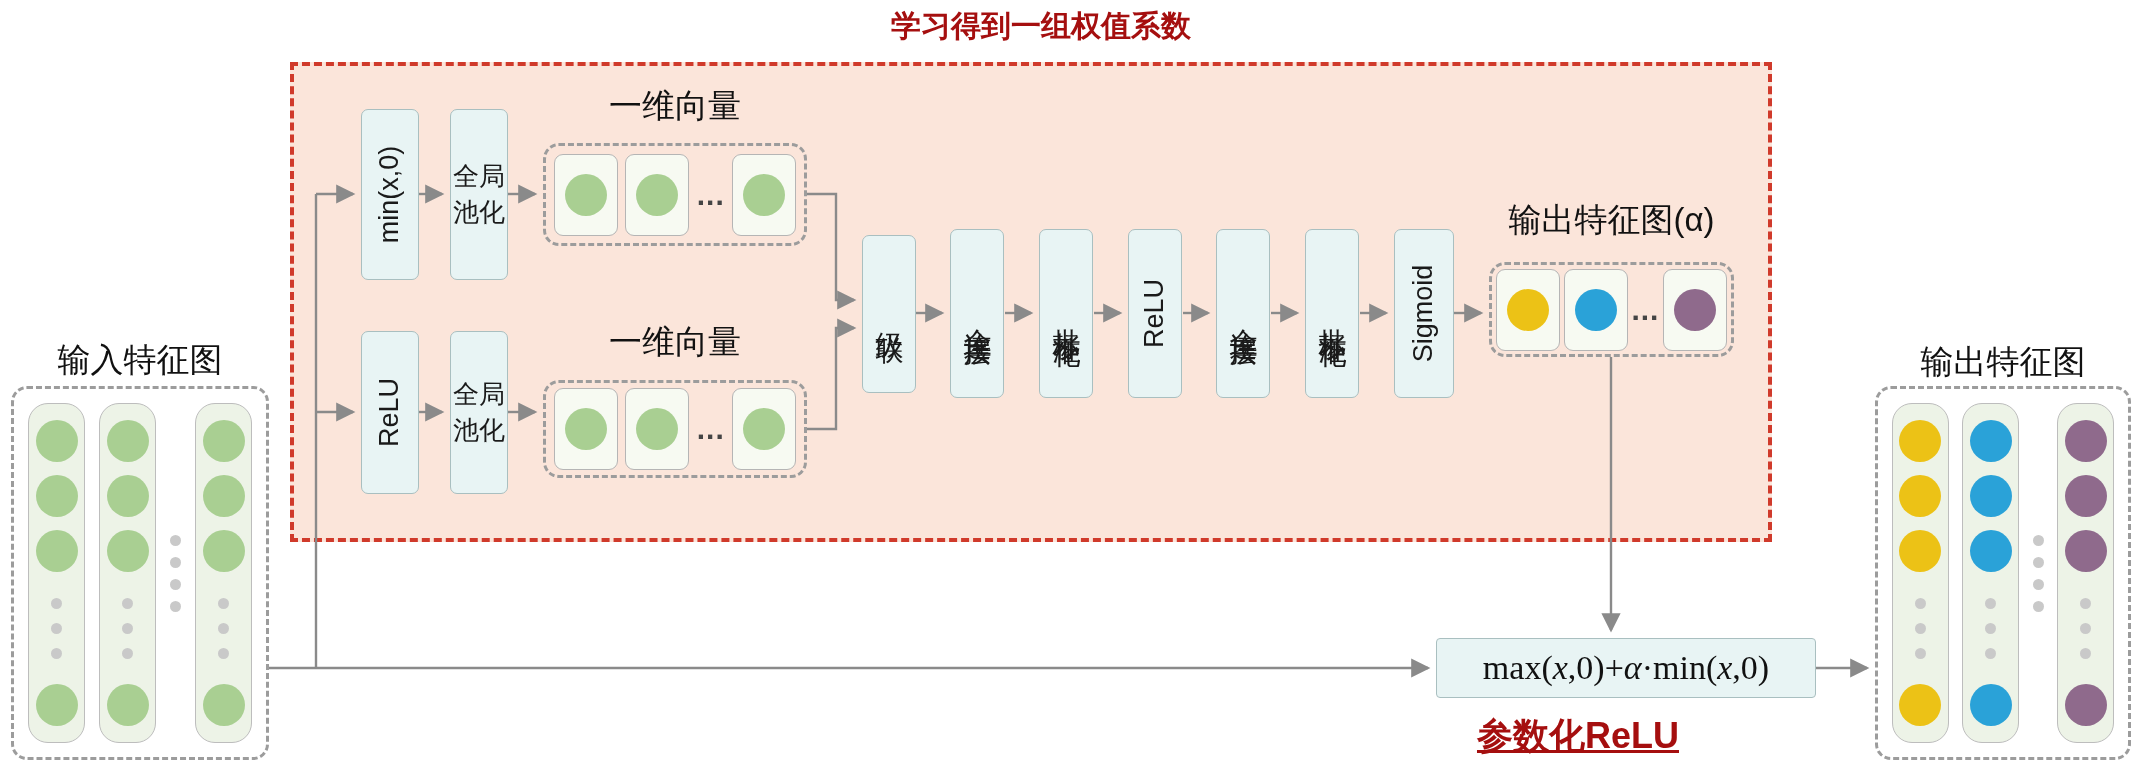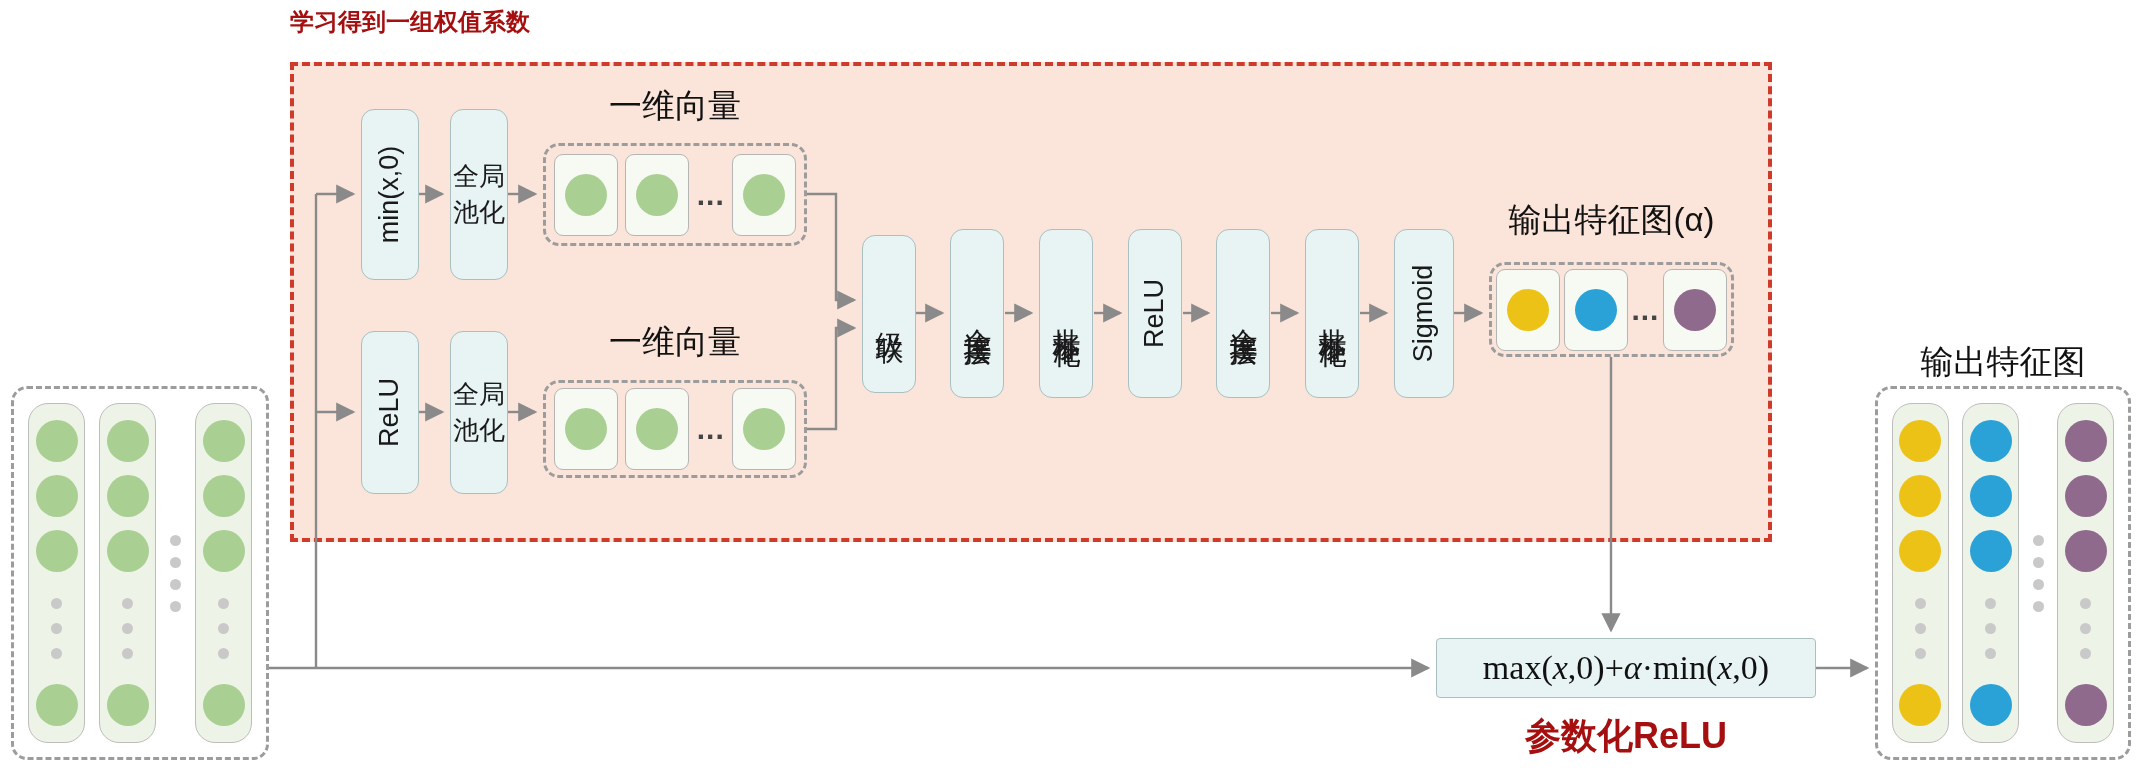--- a/index.html
+++ b/index.html
@@ -1,20 +1,20 @@
 <!DOCTYPE html>
 <html><head>
 <meta charset="utf-8">
 <style>
   html,body{margin:0;padding:0;background:#fff}
   .canvas{position:relative;width:2138px;height:768px;background:#ffffff;font-family:"Liberation Sans",sans-serif;overflow:hidden}
   .panel{position:absolute;left:290px;top:62px;width:1482px;height:480px;background:#fbe5da;border:4px dashed #d03a2b;box-sizing:border-box;z-index:1}
   .wires{position:absolute;left:0;top:0;z-index:2;pointer-events:none}
-  .title{position:absolute;left:290px;top:6px;width:1482px;font-size:24px;font-weight:bold;z-index:3}
-  .procbox{position:absolute;background:#e8f4f4;border:1px solid #a9bfc0;border-radius:13px;display:flex;align-items:center;justify-content:center;box-sizing:border-box;z-index:3}
+  .title{position:absolute;left:300px;top:6px;width:1482px;text-align:center;font-size:30px;font-weight:bold;z-index:3}
+  .procbox{position:absolute;background:#e8f4f4;border:1px solid #a9bfc0;border-radius:7px;display:flex;align-items:center;justify-content:center;box-sizing:border-box;z-index:3}
   .vtext{writing-mode:vertical-rl;text-orientation:upright;font-size:28px;letter-spacing:4px;color:#1a1a1a}
   .rtext{transform:rotate(-90deg);white-space:nowrap;font-size:27px;color:#1a1a1a}
   .pool2{display:flex;flex-direction:column;align-items:center;font-size:26px;line-height:1.35;color:#1a1a1a}
   .lbl{position:absolute;text-align:center;font-size:33px;color:#111;z-index:3}
   .caption{font-weight:600;font-size:36px}
   .dashed{position:absolute;border:3px dashed #9c9c9c;border-radius:16px;box-sizing:border-box;z-index:3}
   .vecbox{display:flex;align-items:center;justify-content:space-evenly}
   .cell{width:62px;height:80px;background:#f7faf2;border:1px solid #b5b5b5;border-radius:9px;display:flex;align-items:center;justify-content:center}
   .bigc{width:42px;height:42px;border-radius:50%}
   .minic{width:11px;height:11px;border-radius:50%}
@@ -150,22 +150,23 @@
 
   <div class="formulabox" style="left:1436px;top:638px;width:380px;height:60px">
       <span>max(</span>
       <span class="it">x</span>
       <span>,0)+</span>
       <span class="it">α</span>
       <span>·min(</span>
       <span class="it">x</span>
       <span>,0)</span>
     </div>
-  <div class="lbl caption" style="left: 1436px; top: 712px; width: 380px; color: rgb(165, 15, 15);">参数化ReLU</div>
-
+  <div class="lbl caption" style="left: 1388px; top: 712px; width: 380px; color: rgb(165, 15, 15); text-decoration: underline;">参数化ReLU</div>
+
+  <div class="lbl" style="left:11px;top:338px;width:258px">输入特征图</div>
   <div class="dashed mapbox" style="left:11px;top:386px;width:258px;height:374px">
       <div class="strip">
         <div class="grp">
           <div class="bigc" style="background: rgb(169, 207, 146);"></div>
           <div class="bigc" style="background: rgb(169, 207, 146);"></div>
           <div class="bigc" style="background: rgb(169, 207, 146);"></div>
         </div>
         <div class="grp mgrp">
           <div class="minic" style="background: rgb(201, 201, 201);"></div>
           <div class="minic" style="background: rgb(201, 201, 201);"></div>

